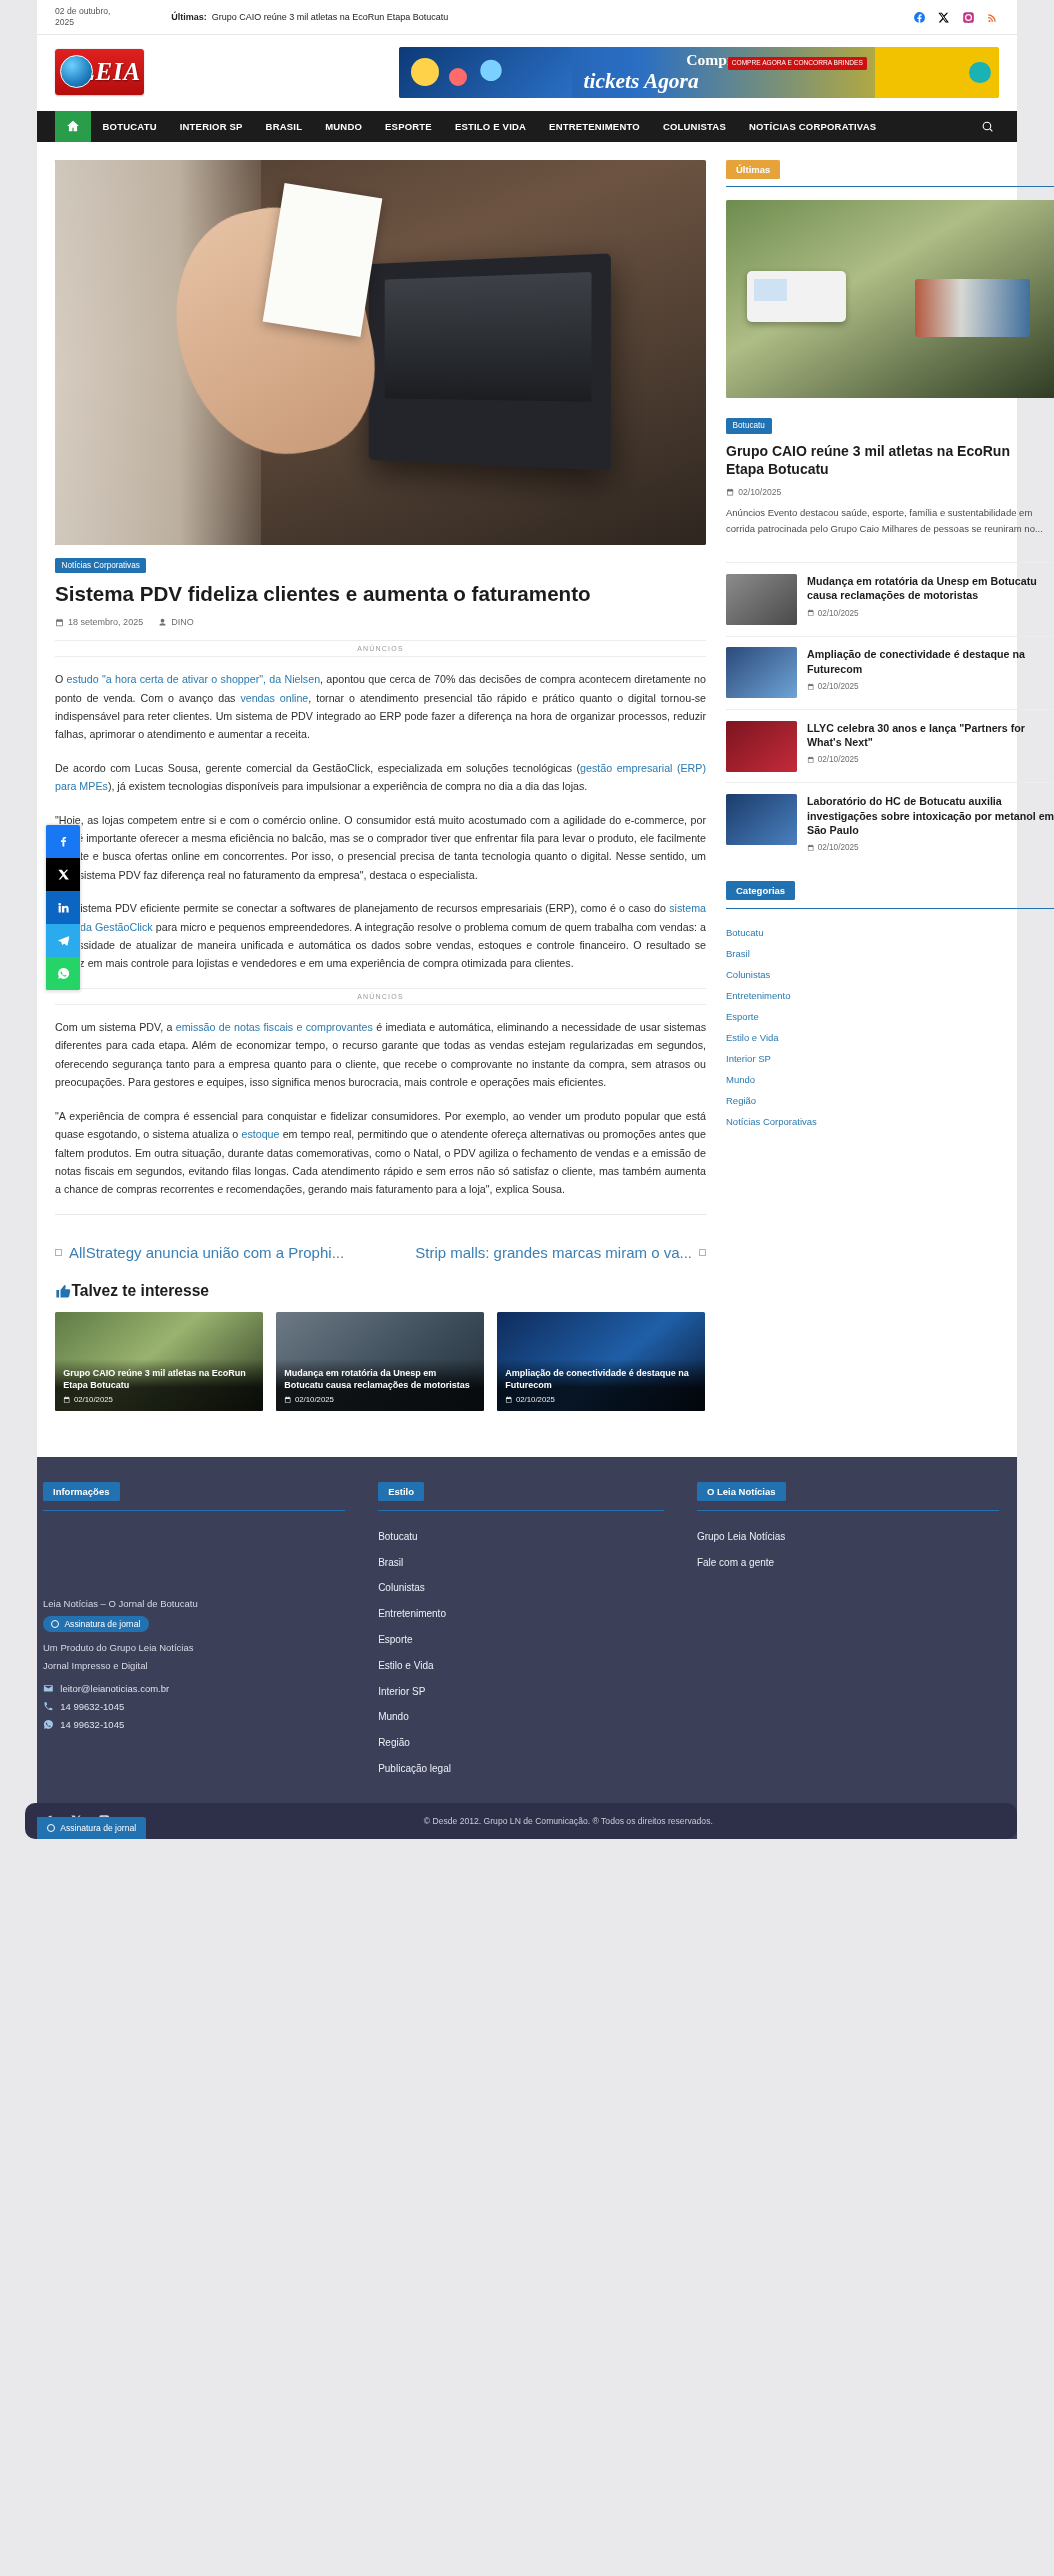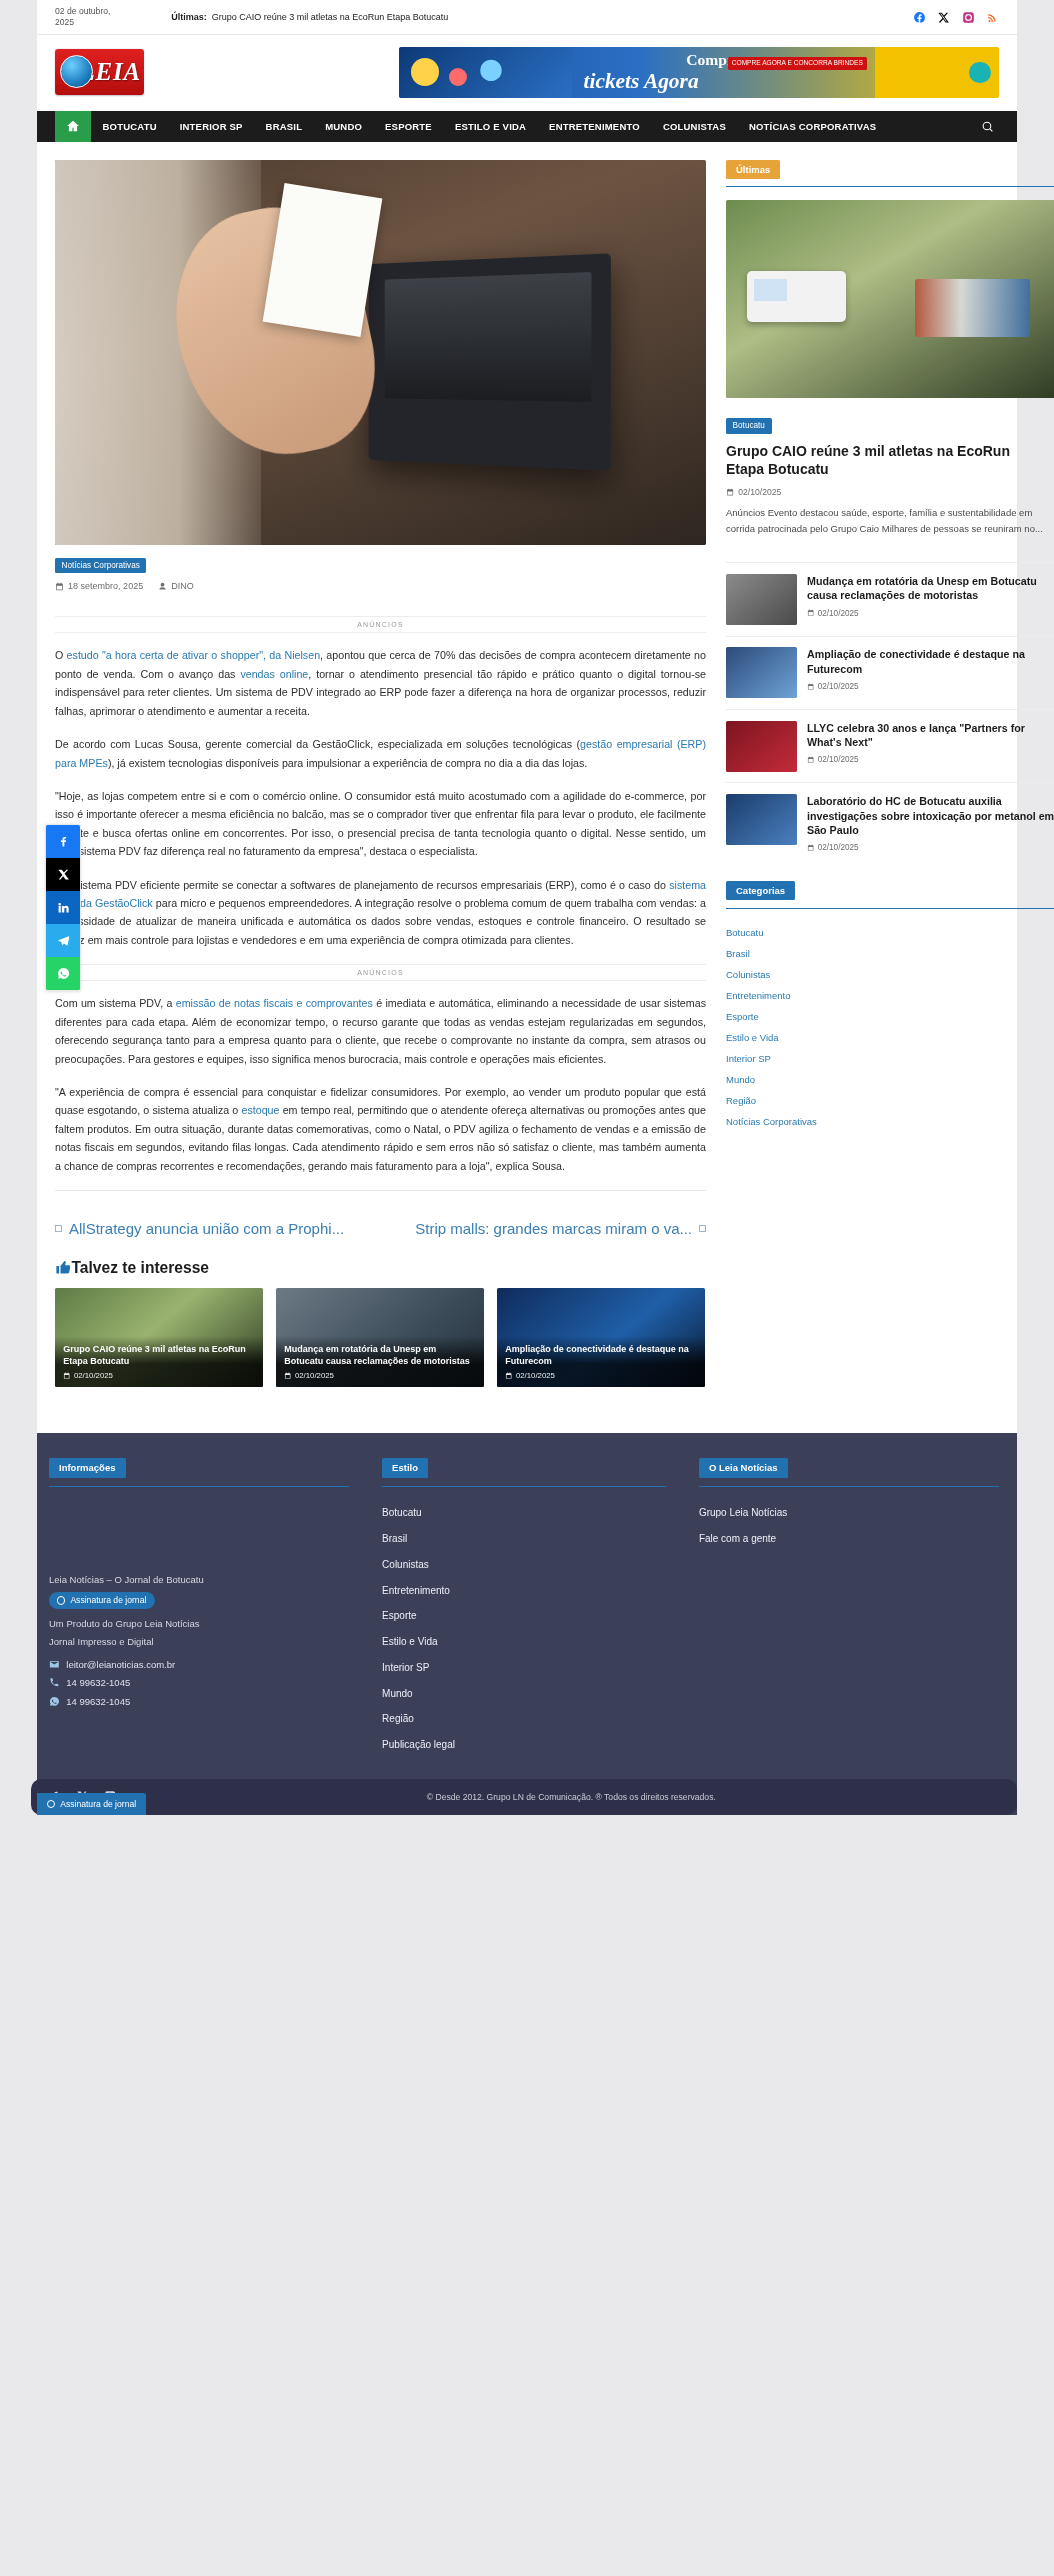--- a/index.html
+++ b/index.html
@@ -133,21 +133,21 @@
   }
 
   .cat-chip {
     display:inline-block; background:#2271b1; color:#fff; font-size:8.2px;
     padding:3.3px 6.6px; border-radius:1.6px; margin: 13px 0 8.2px 0;
   }
   h1.title {
     font-size: 20.6px; line-height: 1.25; font-weight: bold; color: #1c1c1c;
     margin-bottom: 10px;
   }
-  .meta { display:flex; align-items:center; gap:15px; color:#6d6d6d; font-size:9px; margin-bottom: 25px;}
+  .meta { display:flex; align-items:center; gap:15px; color:#6d6d6d; font-size:9px; margin-bottom: 13px;}
   .meta span { display:flex; align-items:center; gap:4.1px; }
   .meta svg { width:9px; height:9px; fill:#6d6d6d; }
 
   .ads-label {
     text-align:center; font-size:7px; letter-spacing:1.2px; color:#9a9a9a;
     text-transform: uppercase; border-top:0.8px solid #ececec; border-bottom:0.8px solid #ececec;
     padding: 4.1px 0; margin: 11.5px 0 13px 0;
   }
   .article { width: 651px; }
   .article p { font-size: 10.7px; line-height: 1.72; color: #2e2e2e; margin-bottom: 15px; text-align: justify;}
@@ -217,21 +217,21 @@
     position: absolute; left: 8.2px; top: 824px; width: 36px;
     background:#fff; border:0.8px solid #e8e8e8; border-radius:2.5px; overflow:hidden;
     box-shadow: 0 0.8px 3.3px rgba(0,0,0,.12);
   }
   .share-rail div { height: 33px; display:flex; align-items:center; justify-content:center;}
   .share-rail svg { width:13px; height:13px; fill:#fff; }
   .sh-fb{background:#1877f2;} .sh-x{background:#000;} .sh-in{background:#0a66c2;}
   .sh-tg{background:#2aabee;} .sh-wa{background:#25d366;}
 
   
-  .footer { background:#3c3f58; color:#d9dbe6; margin-top: 21.4px; padding: 25px 18px 18px 12px; }
+  .footer { background:#3c3f58; color:#d9dbe6; margin-top: 21.4px; padding: 25px 18px 18px 6px; }
   .footer-cols { display:flex; gap: 33px; }
   .fcol1 { width: 313px; }
   .fcol2 { width: 296px; }
   .fcol3 { width: 313px; }
   .fhead { border-bottom:1.6px solid #2271b1; padding-bottom:8.2px; margin-bottom: 13px; }
   .fhead span { background:#2271b1; color:#fff; font-size:9.5px; font-weight:bold; padding:4.1px 10px; border-radius:1.6px; display:inline-block;}
   .fcol1 .spacer { height: 71px; }
   .fcol1 p { font-size:9.5px; line-height:1.9; color:#d7d9e4;}
   .assin {
     display:inline-flex; align-items:center; gap:5px; background:#2271b1; color:#fff;
@@ -341,20 +341,21 @@
 
     <div class="main">
       <div class="hero">
         <div class="blur1"></div>
         <div class="term"></div>
         <div class="hand"></div>
         <div class="receipt"></div>
       </div>
 
       <span class="cat-chip">Notícias Corporativas</span>
+      <h1 class="title">Sistema PDV fideliza clientes e aumenta o faturamento</h1>
 
       <div class="meta">
         <span>
           <svg viewBox="0 0 24 24">
               <path d="M7 2v2H5a2 2 0 0 0-2 2v14a2 2 0 0 0 2 2h14a2 2 0 0 0 2-2V6a2 2 0 0 0-2-2h-2V2h-2v2H9V2H7zm12 8v10H5V10h14z"></path>
             </svg>
           <em style="font-style:normal">18 setembro, 2025</em>
         </span>
         <span>
           <svg viewBox="0 0 24 24">

